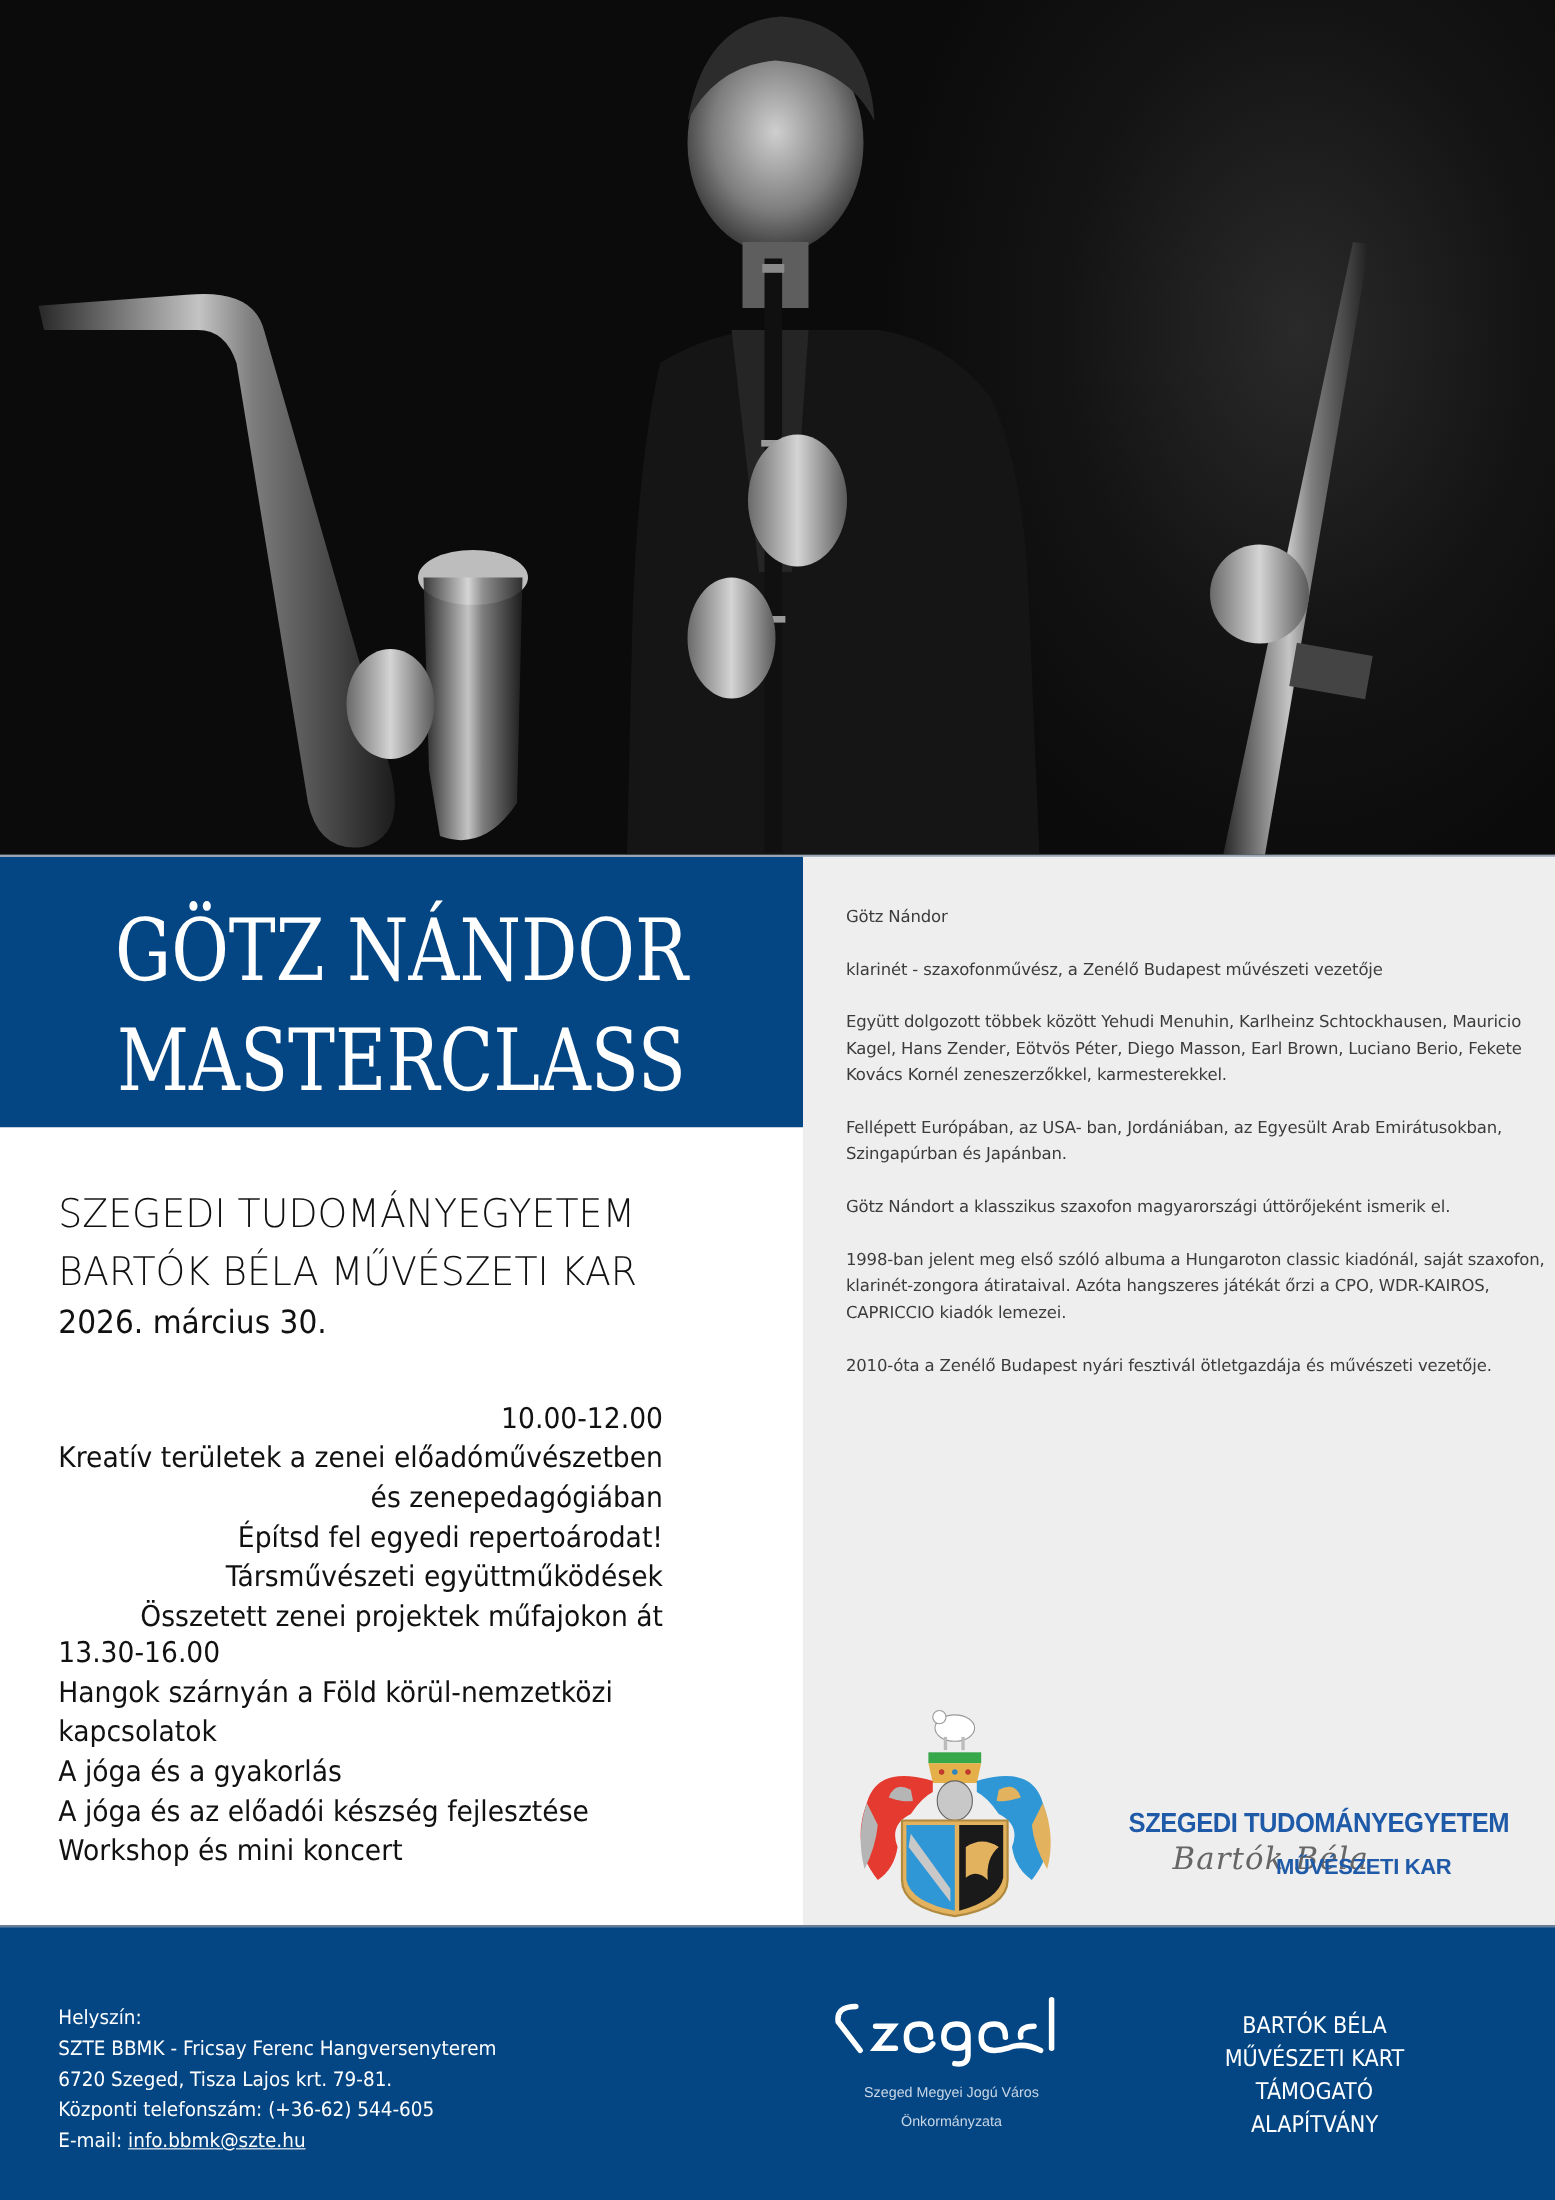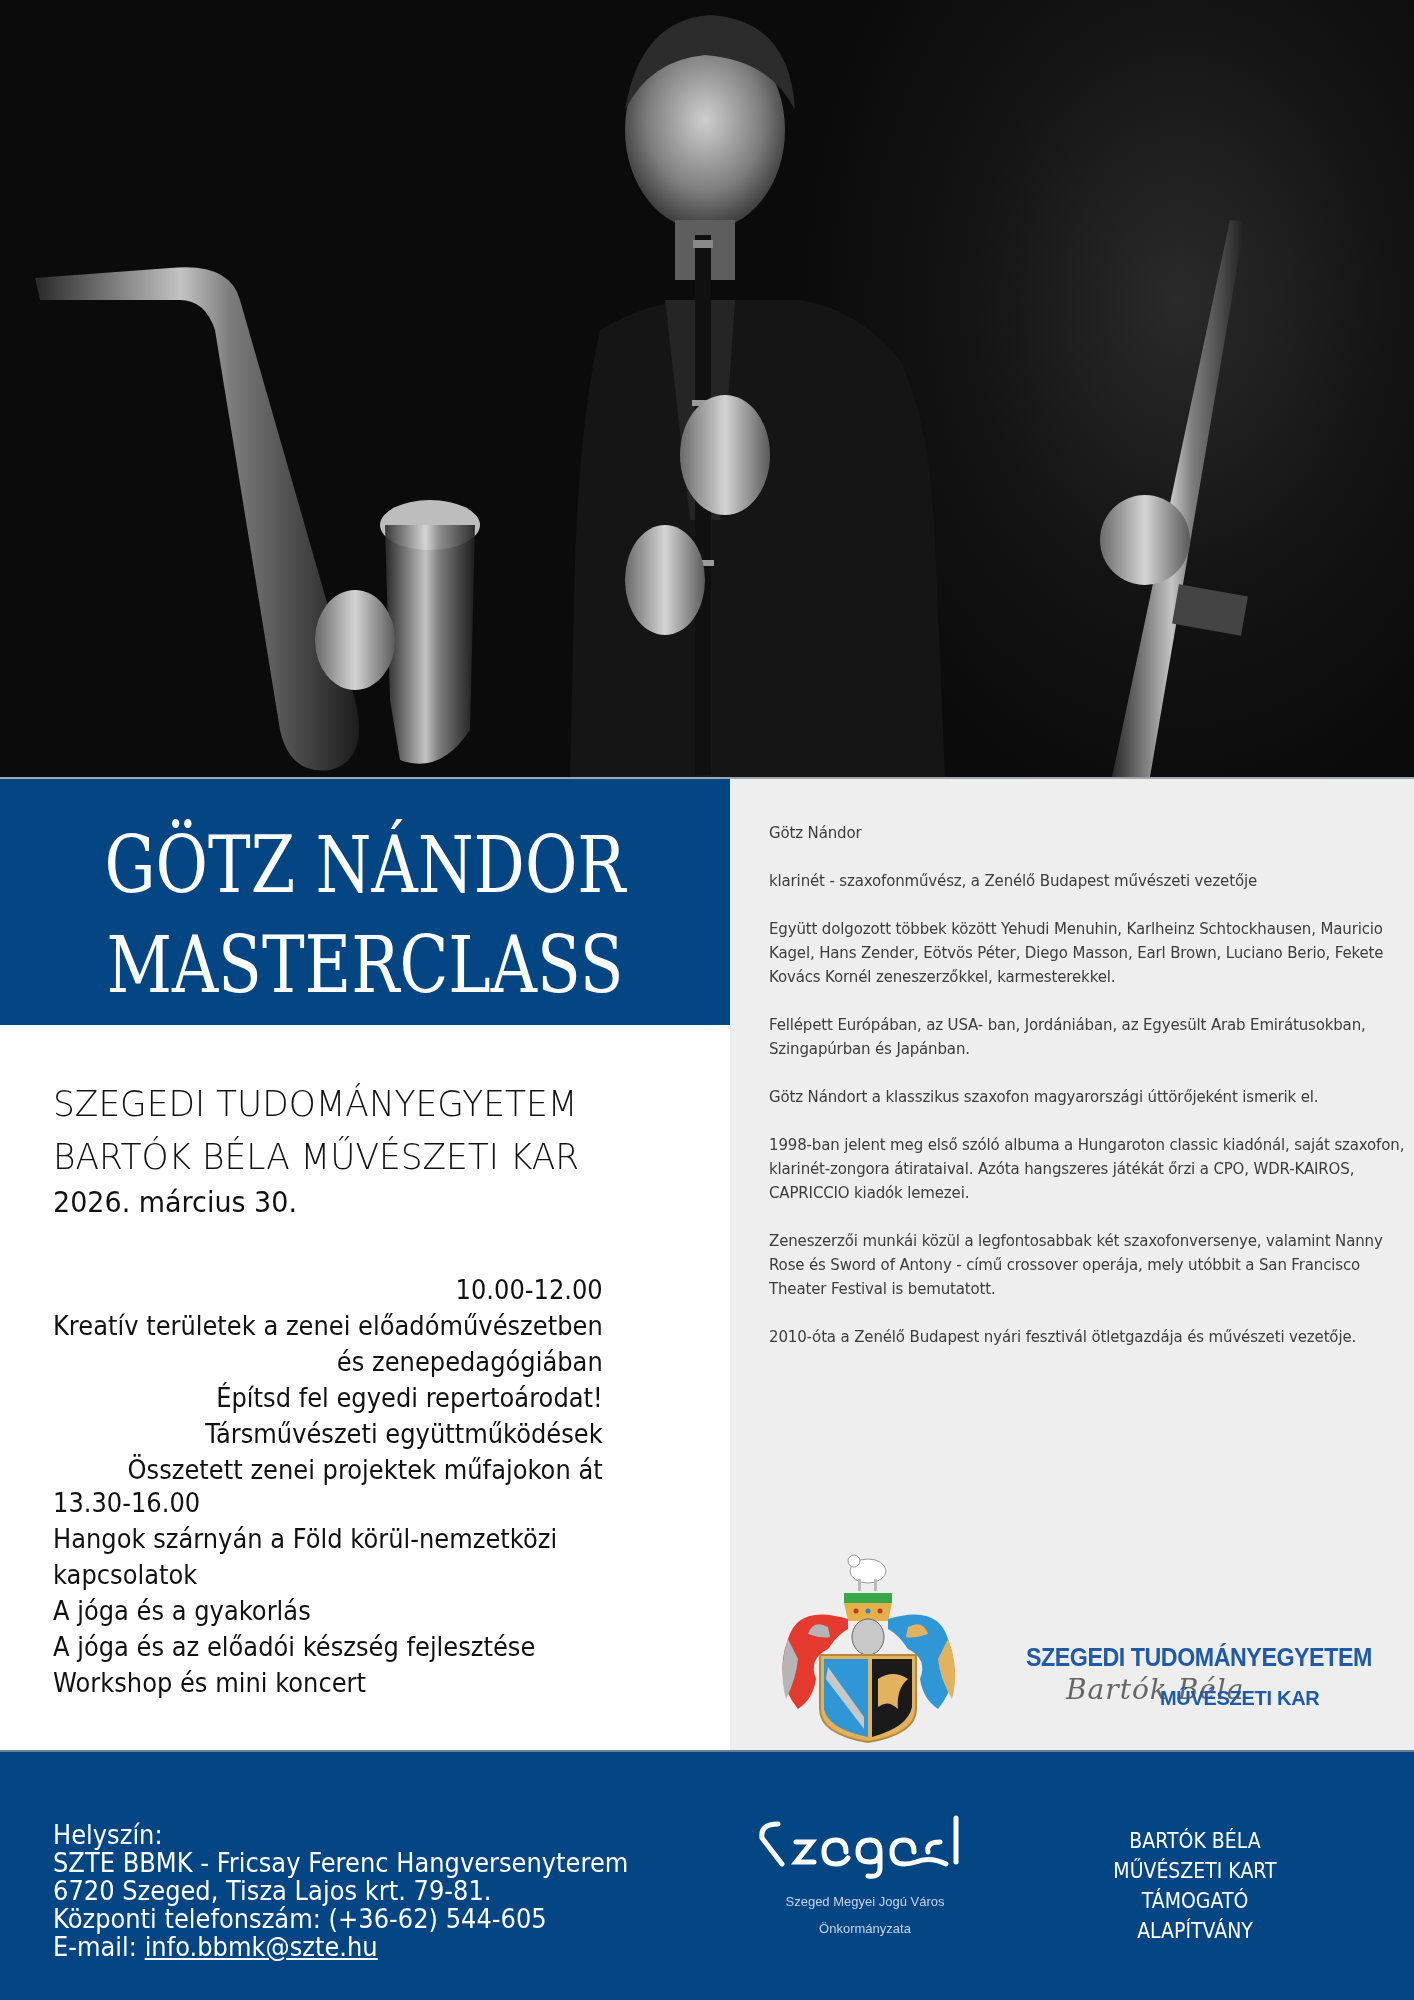--- a/index.html
+++ b/index.html
@@ -61,21 +61,21 @@
   .szte-main { color: #1f5aa8; font-size: 25px; font-family: "Liberation Sans", sans-serif; letter-spacing: -0.5px;
     transform: scaleX(0.93); transform-origin: left; white-space: nowrap; font-weight: bold; }
   .szte-script { position: absolute; left: 40px; top: 30px; color: #666; font-family: "DejaVu Serif", serif;
     font-style: italic; font-size: 28px; letter-spacing: 1px; white-space: nowrap; }
   .szte-sub { position: absolute; left: 134px; top: 44px; color: #1f5aa8; font-size: 20px;
     font-family: "Liberation Sans", sans-serif; font-weight: bold; white-space: nowrap; letter-spacing: -0.3px; }
 
   
   .footer { position: absolute; left: 0; top: 1752px; width: 1414px; height: 248px; background: #034683; color: #ffffff; }
   .footer-sep { position: absolute; left: 0; top: 1750px; width: 1414px; height: 2px; background: #6b7d92; }
-  .venue { position: absolute; left: 53px; top: 69px; font-family: "DejaVu Sans", sans-serif; font-size: 26px; line-height: 28px; }
+  .venue { position: absolute; left: 53px; top: 69px; font-family: "DejaVu Sans", sans-serif; font-size: 18px; line-height: 28px; }
   .venue span { display: block; white-space: nowrap; transform: scaleX(0.93); transform-origin: left; }
   .venue a { color: #ffffff; text-decoration: underline; }
   .city-logo { position: absolute; left: 740px; top: 60px; width: 250px; text-align: center; }
   .city-logo svg { display: block; margin: 0 auto; }
   .city-name { display: block; font-family: Liberation Sans, sans-serif; font-size: 13px; line-height: 27px; color: #c9d6e6; white-space: nowrap; margin-top: 6px; }
   .foundation { position: absolute; left: 1080px; top: 74px; width: 230px; text-align: center;
     font-family: "DejaVu Sans", sans-serif; font-size: 21px; line-height: 30px; }
   .foundation span { display: block; white-space: nowrap; transform: scaleX(0.9); }
 </style>
 </head>
@@ -161,21 +161,20 @@
 </div>
 
 <div class="right-col">
   <div class="bio">
     <p>Götz Nándor</p>
     <p>klarinét - szaxofonművész, a Zenélő Budapest művészeti vezetője</p>
     <p>Együtt dolgozott többek között Yehudi Menuhin, Karlheinz Schtockhausen, Mauricio Kagel, Hans Zender, Eötvös Péter, Diego Masson, Earl Brown, Luciano Berio, Fekete Kovács Kornél zeneszerzőkkel, karmesterekkel.</p>
     <p>Fellépett Európában, az USA- ban, Jordániában, az Egyesült Arab Emirátusokban, Szingapúrban és Japánban.</p>
     <p>Götz Nándort a klasszikus szaxofon magyarországi úttörőjeként ismerik el.</p>
     <p>1998-ban jelent meg első szóló albuma a Hungaroton classic kiadónál, saját szaxofon, klarinét-zongora átirataival. Azóta hangszeres játékát őrzi a CPO, WDR-KAIROS, CAPRICCIO kiadók lemezei.</p>
-    <p>Zeneszerzői munkái közül a legfontosabbak két szaxofonversenye, valamint Nanny Rose és Sword of Antony - című crossover operája, mely utóbbit a San Francisco Theater Festival is bemutatott.</p>
     <p>2010-óta a Zenélő Budapest nyári fesztivál ötletgazdája és művészeti vezetője.</p>
   </div>
 
   <div class="logos">
 
     <svg class="crest" width="200" height="195" viewBox="0 0 200 195">
 
       <ellipse cx="100" cy="22" rx="18" ry="12" fill="#ffffff" stroke="#999" stroke-width="1"></ellipse>
       <circle cx="86" cy="12" r="6" fill="#ffffff" stroke="#999" stroke-width="1"></circle>
       <rect x="90" y="30" width="3" height="12" fill="#bbb"></rect>

